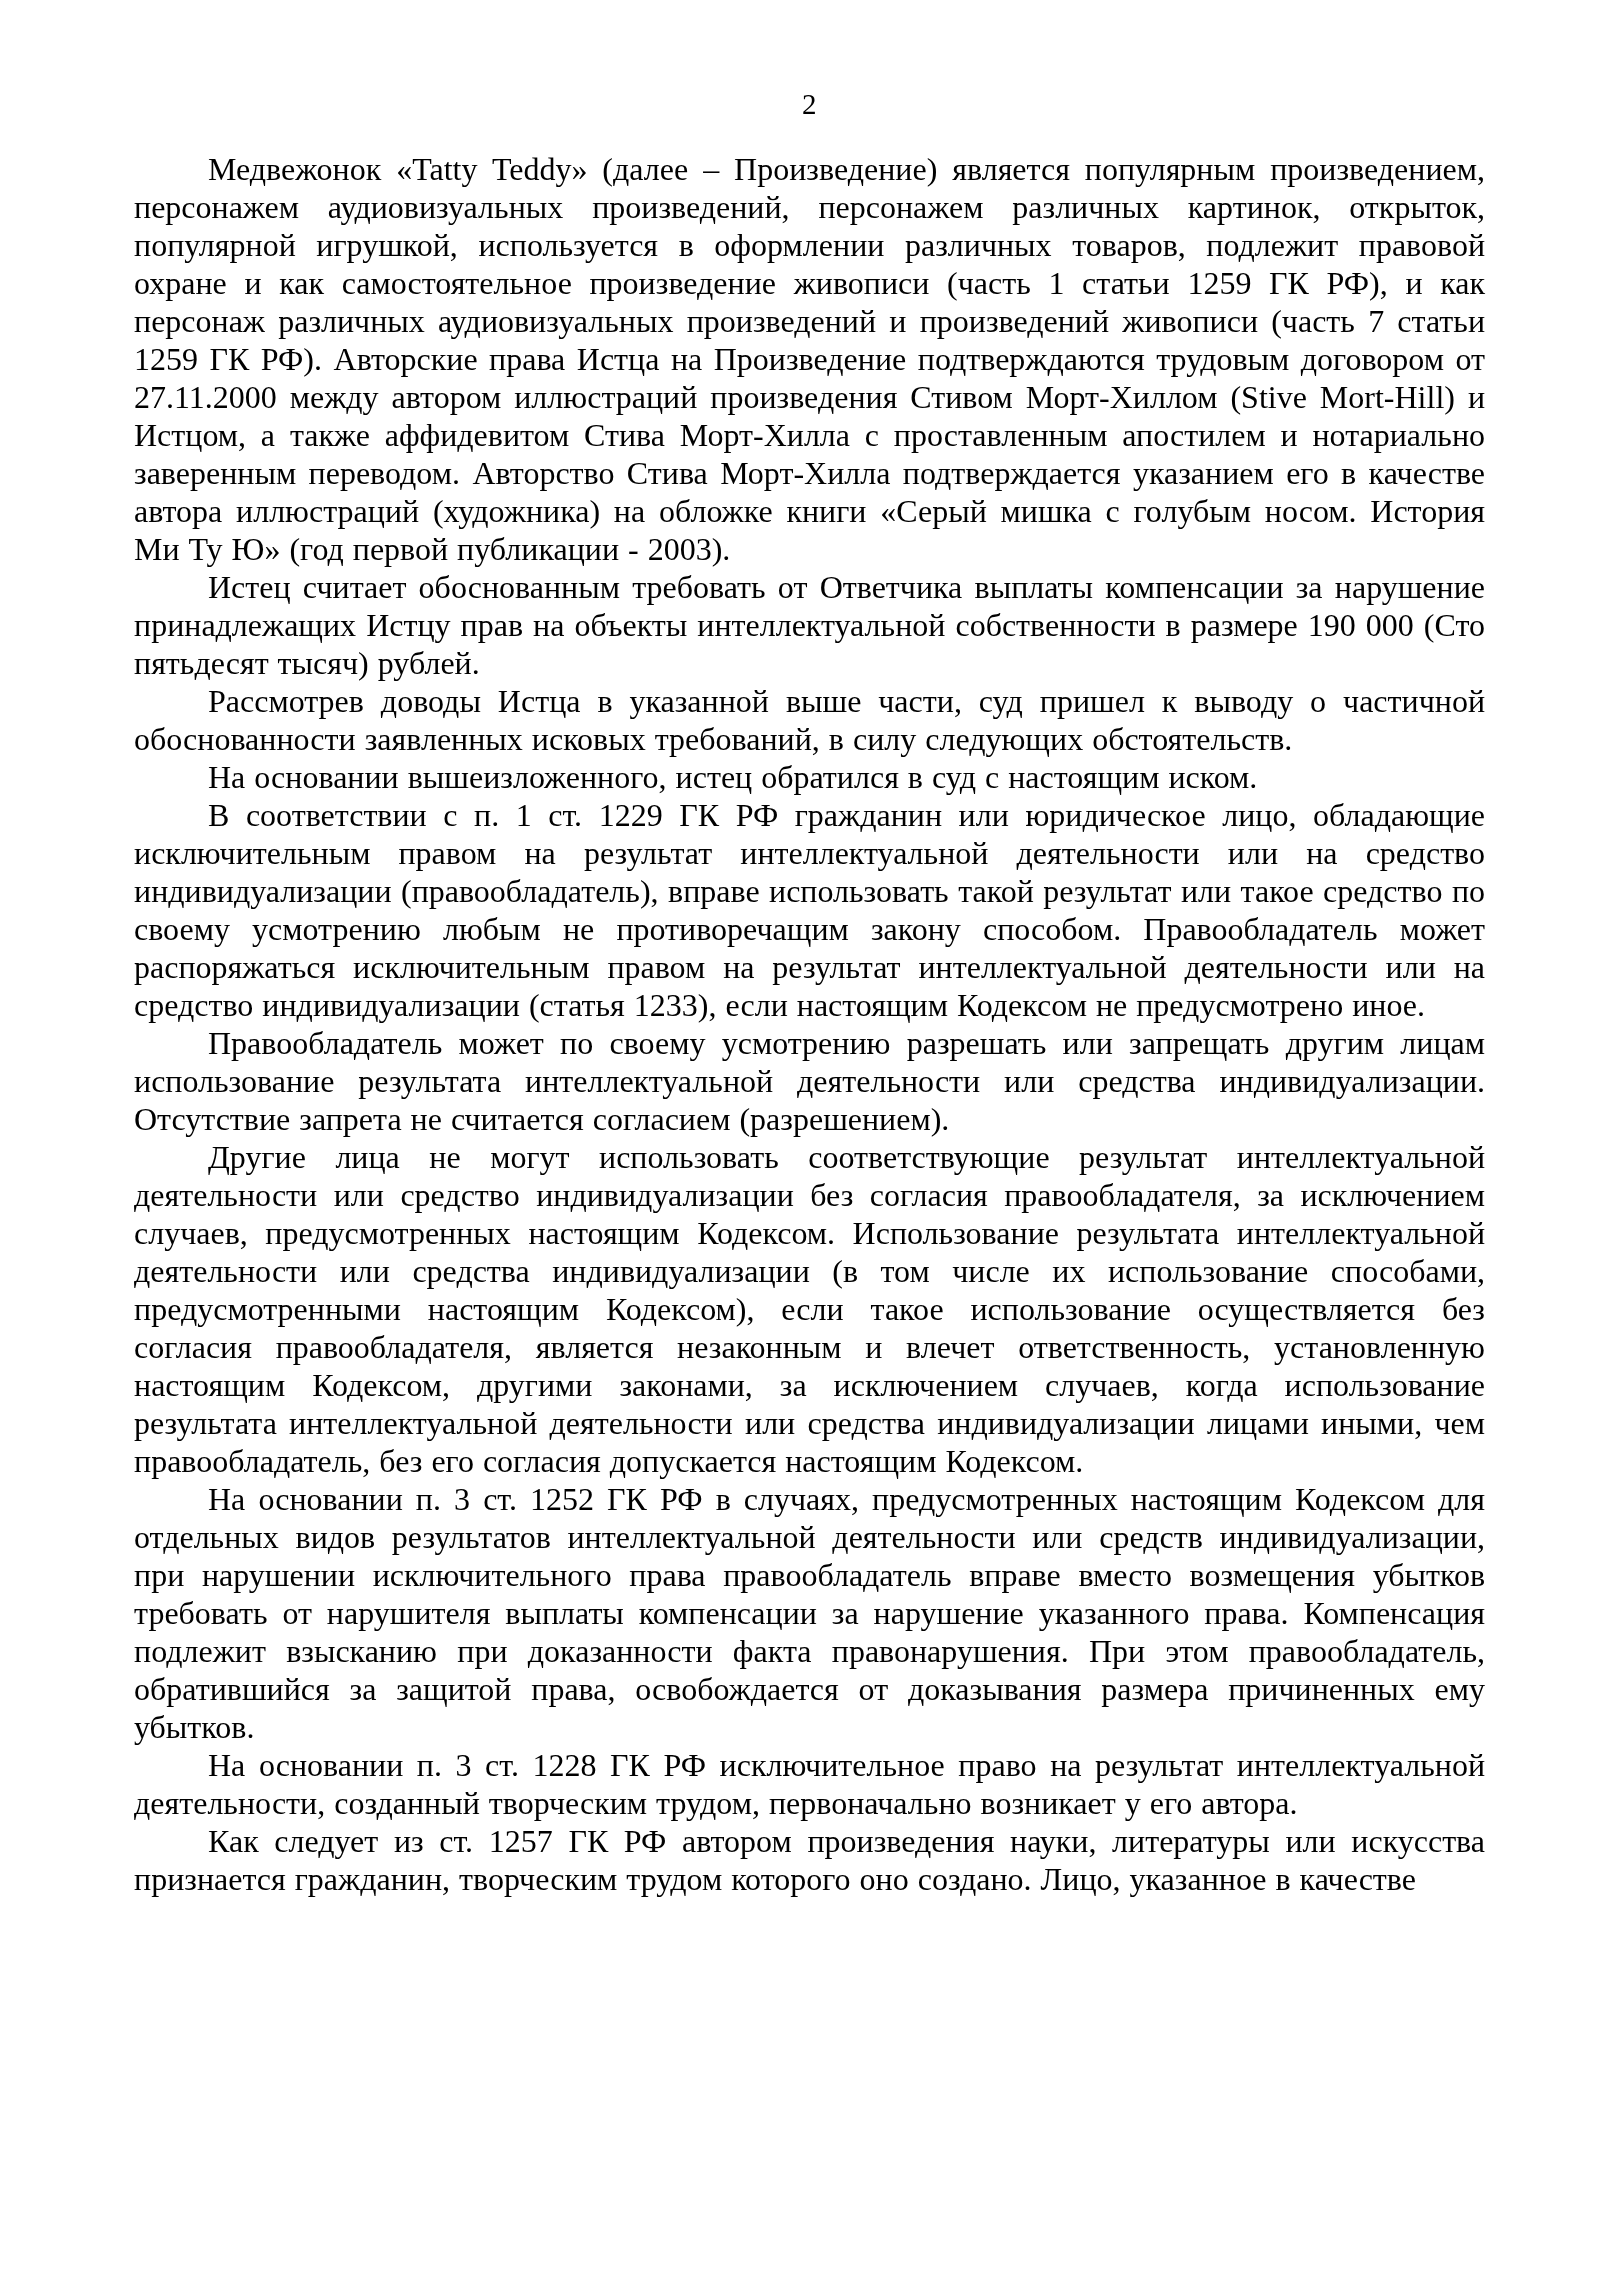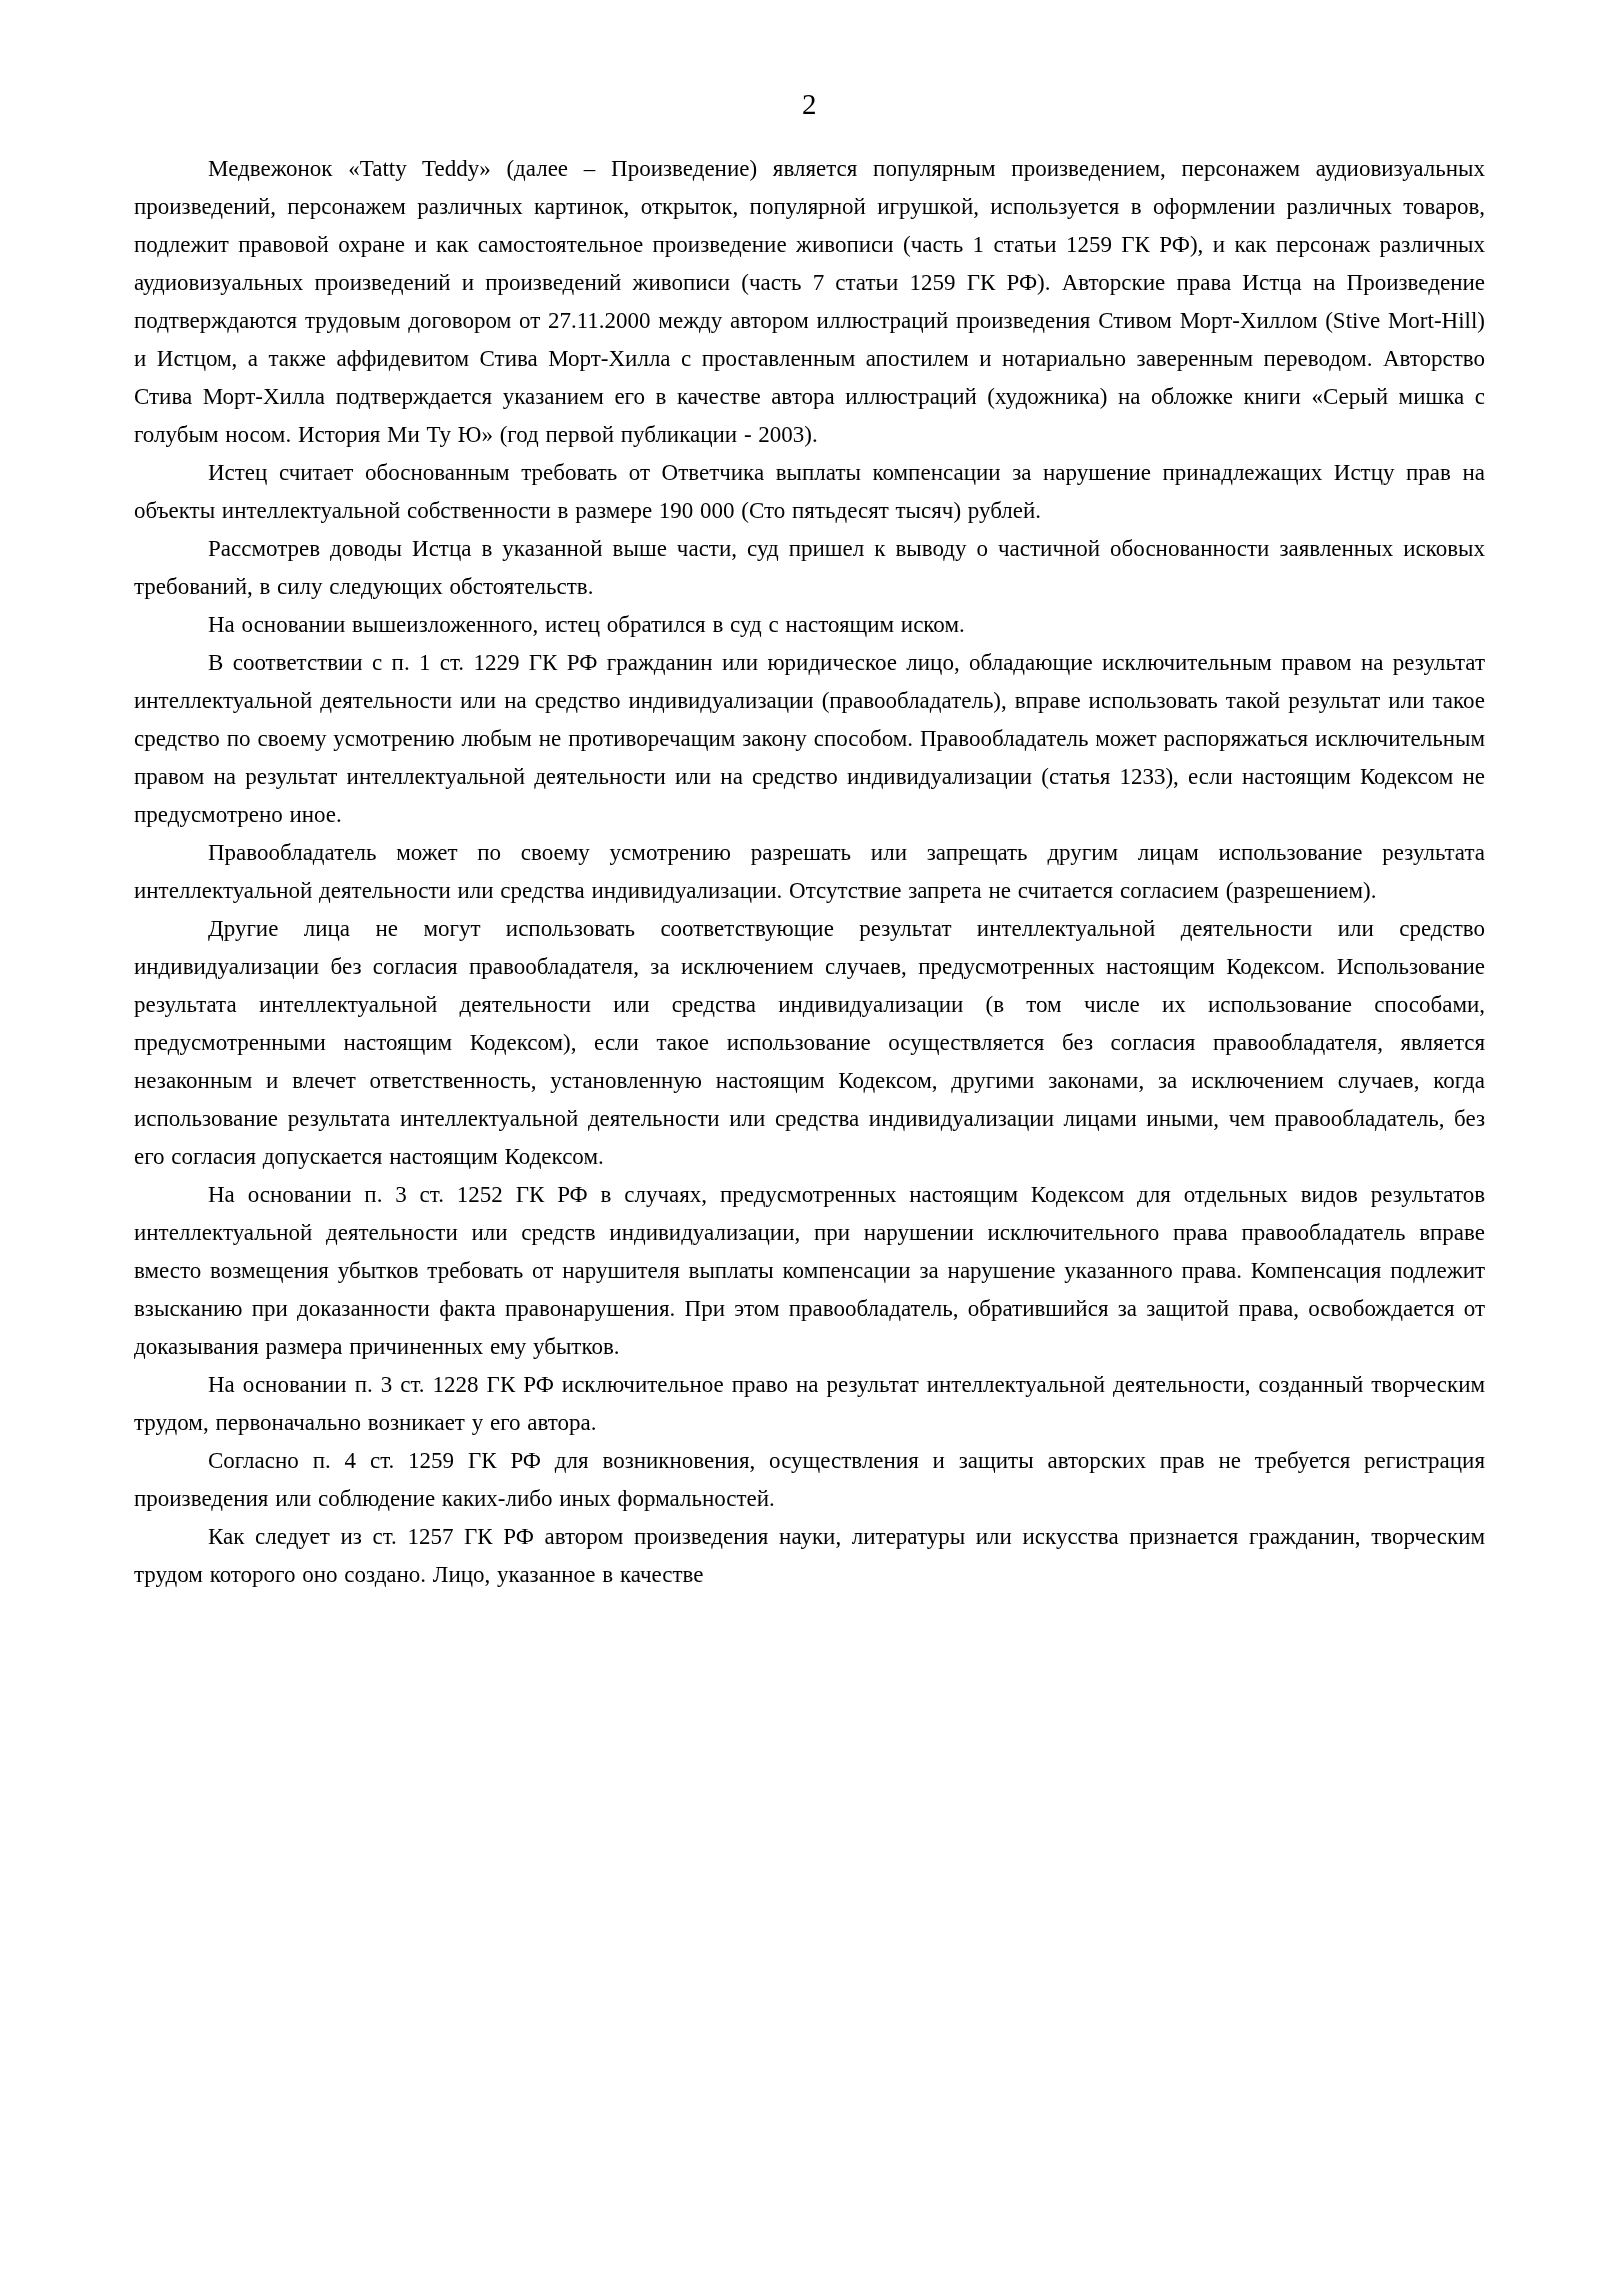--- a/index.html
+++ b/index.html
@@ -23,21 +23,21 @@
   }
   .page-number {
     text-align: center;
     font-size: 29px;
     line-height: 37px;
     margin-bottom: 27.4px;
     letter-spacing: 0.5px;
   }
   .content p {
     margin: 0;
-    font-size: 23px;
+    font-size: 32px;
     line-height: 38px;
     text-align: justify;
     text-indent: 74px;
     word-spacing: 1px;
   }
 </style>
 </head>
 <body>
 
 <div class="page">
@@ -46,17 +46,16 @@
   <div class="content">
     <p>Медвежонок «Tatty Teddy» (далее – Произведение) является популярным произведением, персонажем аудиовизуальных произведений, персонажем различных картинок, открыток, популярной игрушкой, используется в оформлении различных товаров, подлежит правовой охране и как самостоятельное произведение живописи (часть 1 статьи 1259 ГК РФ), и как персонаж различных аудиовизуальных произведений и произведений живописи (часть 7 статьи 1259 ГК РФ). Авторские права Истца на Произведение подтверждаются трудовым договором от 27.11.2000 между автором иллюстраций произведения Стивом Морт-Хиллом (Stive Mort-Hill) и Истцом, а также аффидевитом Стива Морт-Хилла с проставленным апостилем и нотариально заверенным переводом. Авторство Стива Морт-Хилла подтверждается указанием его в качестве автора иллюстраций (художника) на обложке книги «Серый мишка с голубым носом. История Ми Ту Ю» (год первой публикации - 2003).</p>
     <p>Истец считает обоснованным требовать от Ответчика выплаты компенсации за нарушение принадлежащих Истцу прав на объекты интеллектуальной собственности в размере 190 000 (Сто пятьдесят тысяч) рублей.</p>
     <p>Рассмотрев доводы Истца в указанной выше части, суд пришел к выводу о частичной обоснованности заявленных исковых требований, в силу следующих обстоятельств.</p>
     <p>На основании вышеизложенного, истец обратился в суд с настоящим иском.</p>
     <p>В соответствии с п. 1 ст. 1229 ГК РФ гражданин или юридическое лицо, обладающие исключительным правом на результат интеллектуальной деятельности или на средство индивидуализации (правообладатель), вправе использовать такой результат или такое средство по своему усмотрению любым не противоречащим закону способом. Правообладатель может распоряжаться исключительным правом на результат интеллектуальной деятельности или на средство индивидуализации (статья 1233), если настоящим Кодексом не предусмотрено иное.</p>
     <p>Правообладатель может по своему усмотрению разрешать или запрещать другим лицам использование результата интеллектуальной деятельности или средства индивидуализации. Отсутствие запрета не считается согласием (разрешением).</p>
     <p>Другие лица не могут использовать соответствующие результат интеллектуальной деятельности или средство индивидуализации без согласия правообладателя, за исключением случаев, предусмотренных настоящим Кодексом. Использование результата интеллектуальной деятельности или средства индивидуализации (в том числе их использование способами, предусмотренными настоящим Кодексом), если такое использование осуществляется без согласия правообладателя, является незаконным и влечет ответственность, установленную настоящим Кодексом, другими законами, за исключением случаев, когда использование результата интеллектуальной деятельности или средства индивидуализации лицами иными, чем правообладатель, без его согласия допускается настоящим Кодексом.</p>
     <p>На основании п. 3 ст. 1252 ГК РФ в случаях, предусмотренных настоящим Кодексом для отдельных видов результатов интеллектуальной деятельности или средств индивидуализации, при нарушении исключительного права правообладатель вправе вместо возмещения убытков требовать от нарушителя выплаты компенсации за нарушение указанного права. Компенсация подлежит взысканию при доказанности факта правонарушения. При этом правообладатель, обратившийся за защитой права, освобождается от доказывания размера причиненных ему убытков.</p>
     <p>На основании п. 3 ст. 1228 ГК РФ исключительное право на результат интеллектуальной деятельности, созданный творческим трудом, первоначально возникает у его автора.</p>
-    <p>Согласно п. 4 ст. 1259 ГК РФ для возникновения, осуществления и защиты авторских прав не требуется регистрация произведения или соблюдение каких-либо иных формальностей.</p>
     <p>Как следует из ст. 1257 ГК РФ автором произведения науки, литературы или искусства признается гражданин, творческим трудом которого оно создано. Лицо, указанное в качестве</p>
   </div>
 </div>
 
 
 </body></html>

